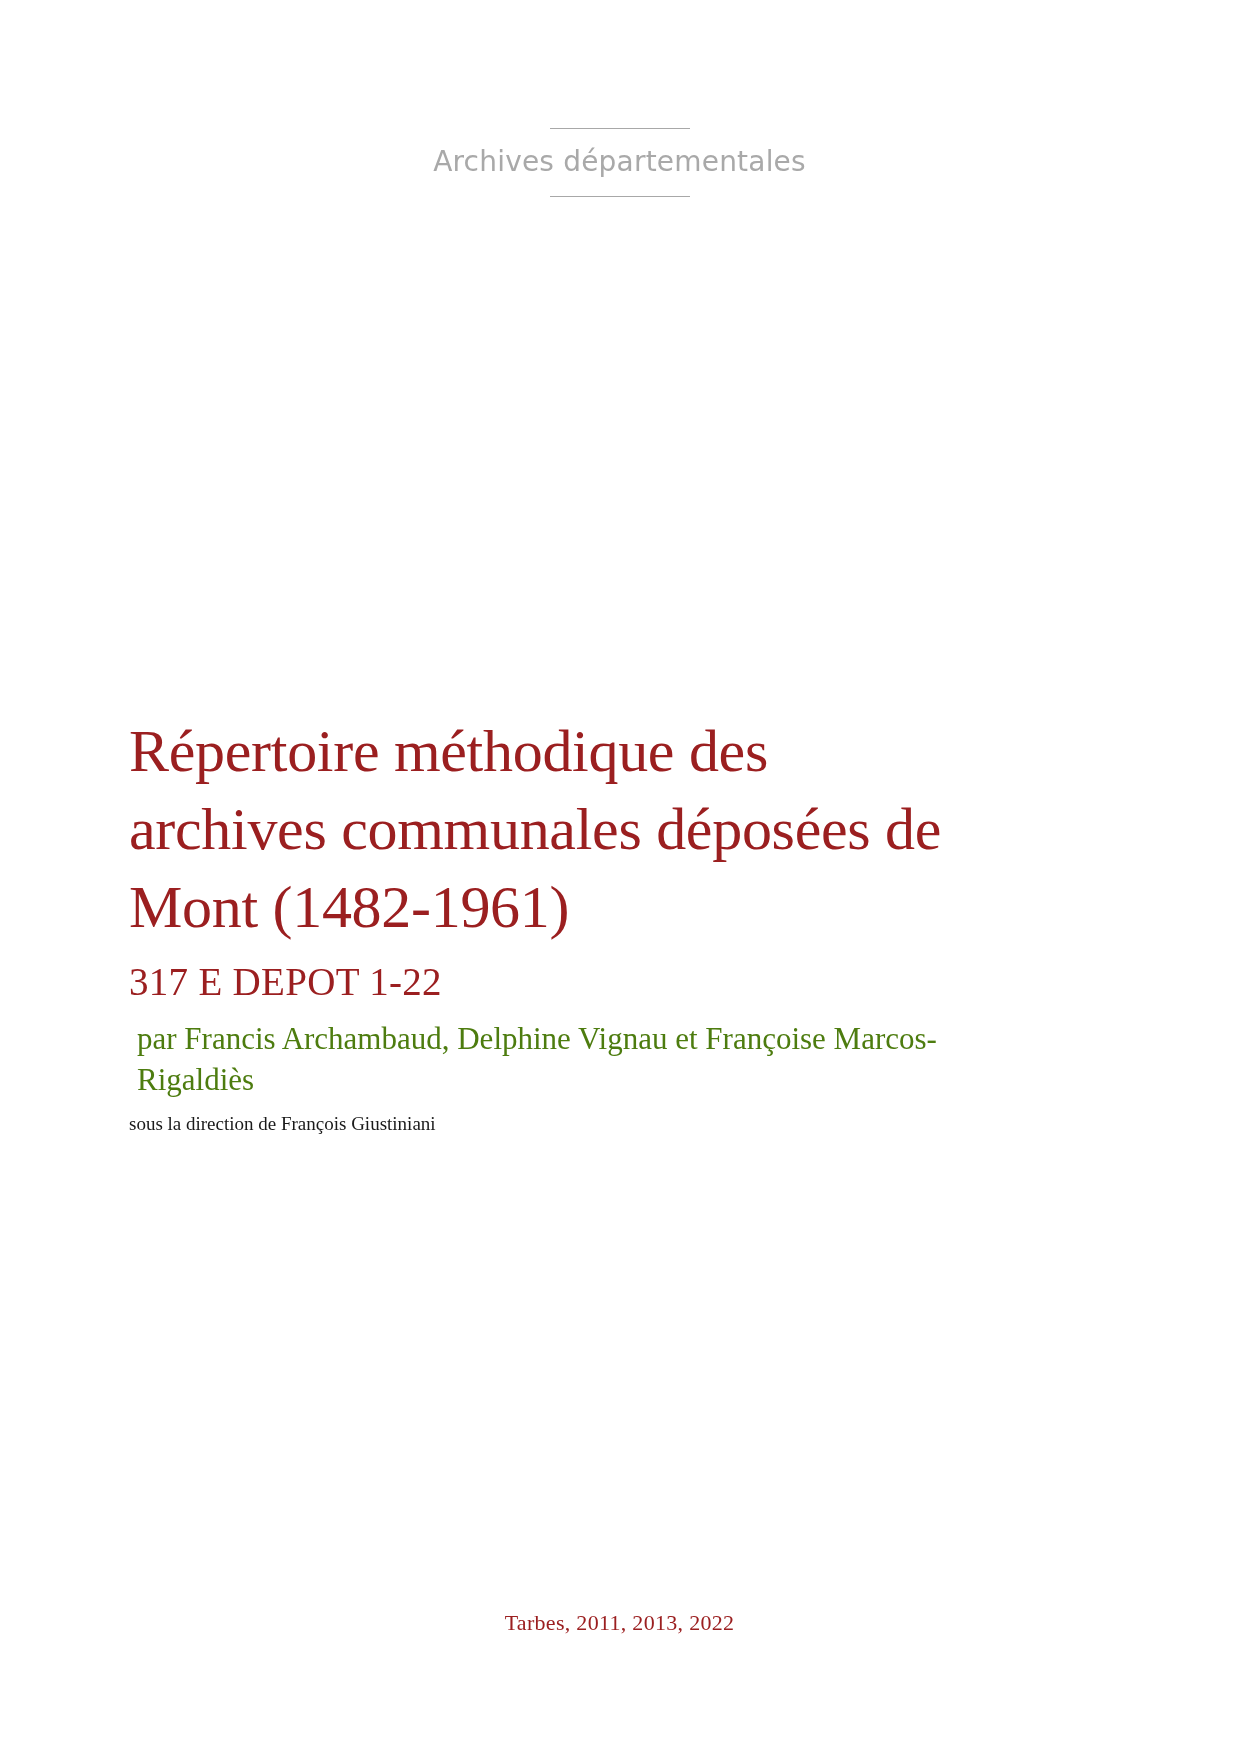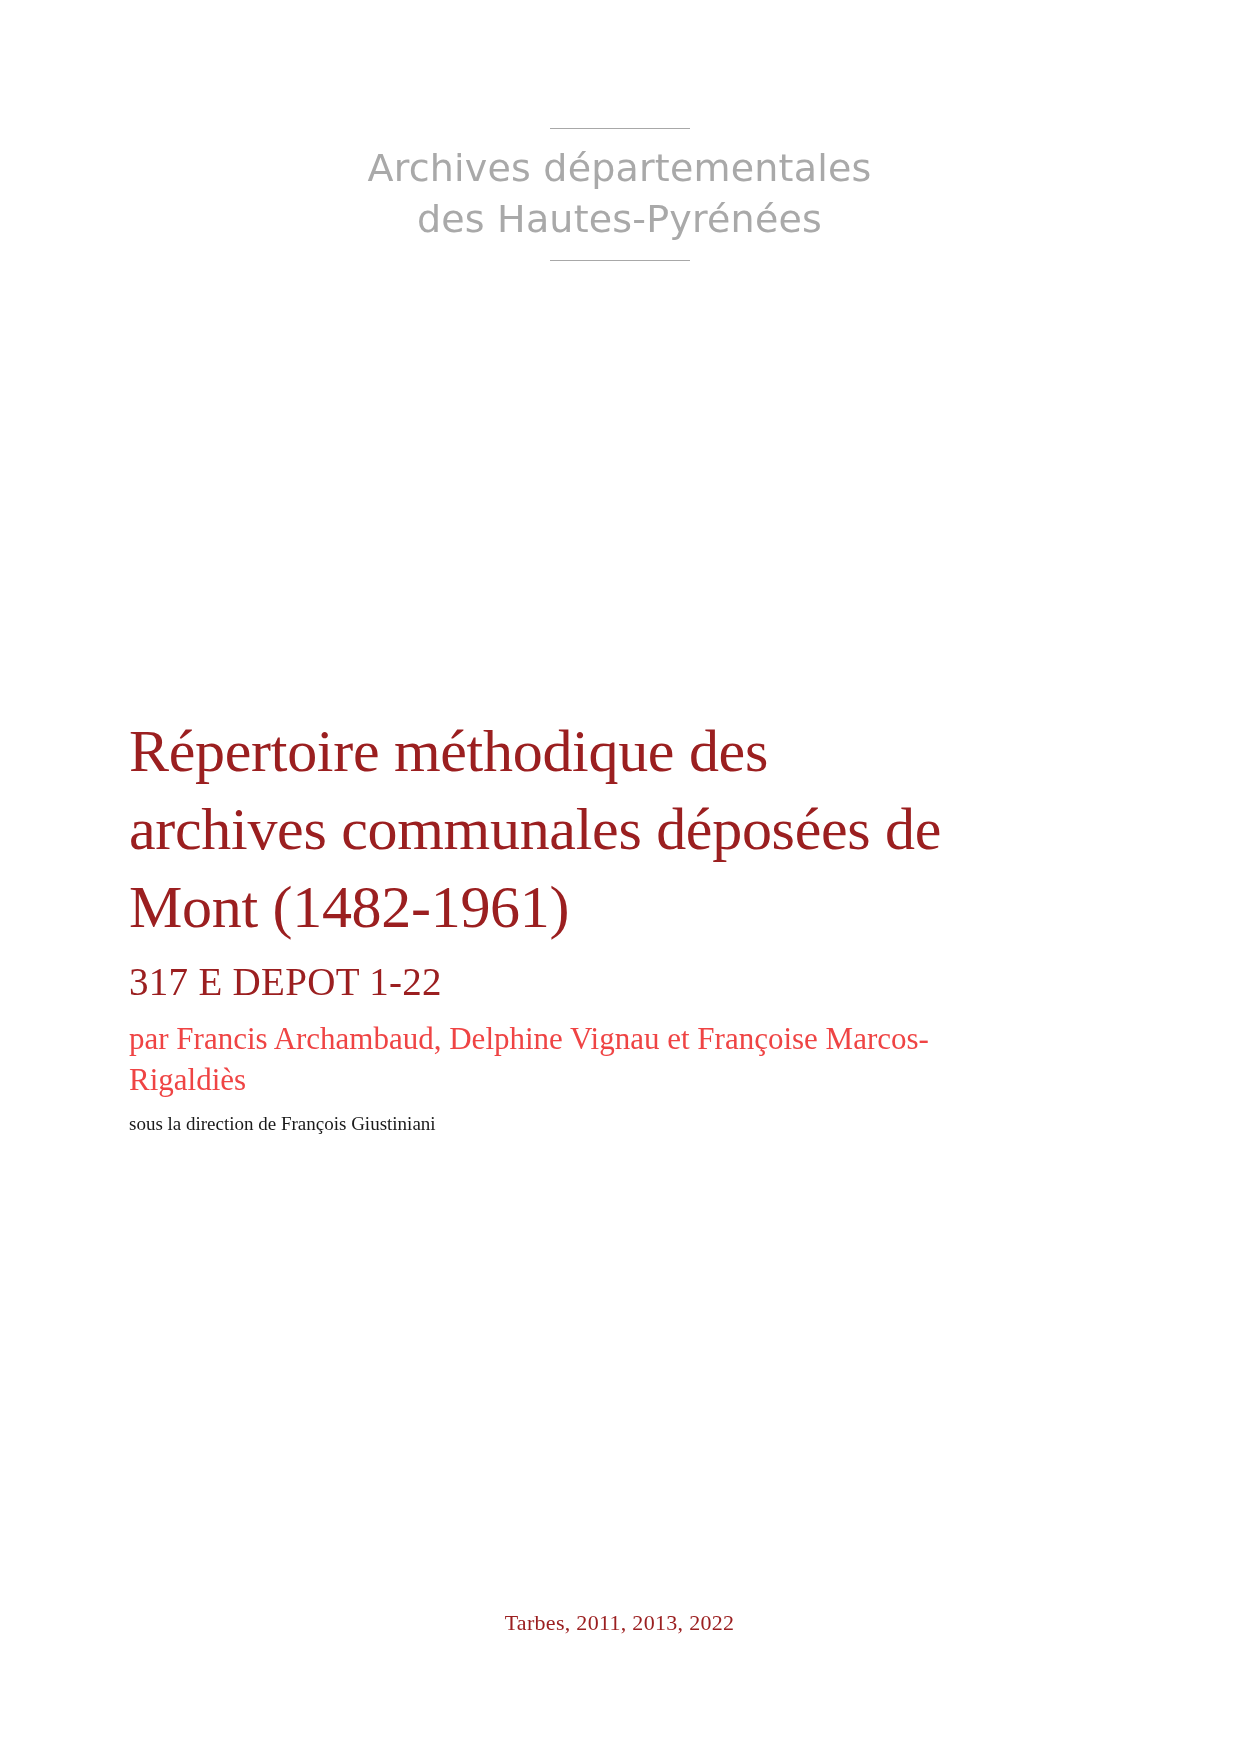--- a/index.html
+++ b/index.html
@@ -37,21 +37,21 @@
     margin: 0 auto;
   }
   .masthead .rule.top {
     margin-bottom: 14px;
   }
   .masthead .rule.bottom {
     margin-top: 16px;
   }
   .masthead .org {
     font-family: "DejaVu Sans", sans-serif;
-    font-size: 38px;
+    font-size: 28px;
     font-weight: 400;
     line-height: 1.33;
     color: #a9a9a9;
     letter-spacing: 0.2px;
   }
 
   
   .titleblock {
     position: absolute;
     left: 129px;
@@ -73,22 +73,22 @@
     line-height: 1.25;
     color: #9b1f20;
     font-weight: 400;
     margin: 12px 0 12px 0;
     letter-spacing: 0.3px;
   }
   .doc-authors {
     font-family: "Liberation Serif", serif;
     font-size: 31px;
     line-height: 1.32;
-    color: #ef4444;
-    margin: 8px 0 0 0;
+    color: #4d7c0f;
+    margin: 8px 0 0 8px;
     font-weight: 400;
   }
   .doc-direction {
     font-family: "Liberation Serif", serif;
     font-size: 19px;
     line-height: 1.4;
     color: #1a1a1a;
     margin: 10px 0 8px 0;
     font-weight: 400;
   }
@@ -109,21 +109,20 @@
   }
 </style>
 </head>
 <body>
 
 <div class="page">
 
   <div class="masthead">
     <div class="rule top"></div>
     <div class="org">Archives départementales</div>
-    <div class="org">des Hautes-Pyrénées</div>
     <div class="rule bottom"></div>
   </div>
 
   <div class="titleblock">
     <h1 class="doc-title">Répertoire méthodique des archives communales déposées de Mont (1482-1961)</h1>
     <div class="doc-subtitle">317 E DEPOT 1-22</div>
     <div class="doc-authors">par Francis Archambaud, Delphine Vignau et Françoise Marcos-Rigaldiès</div>
     <div class="doc-direction">sous la direction de François Giustiniani</div>
   </div>
 

